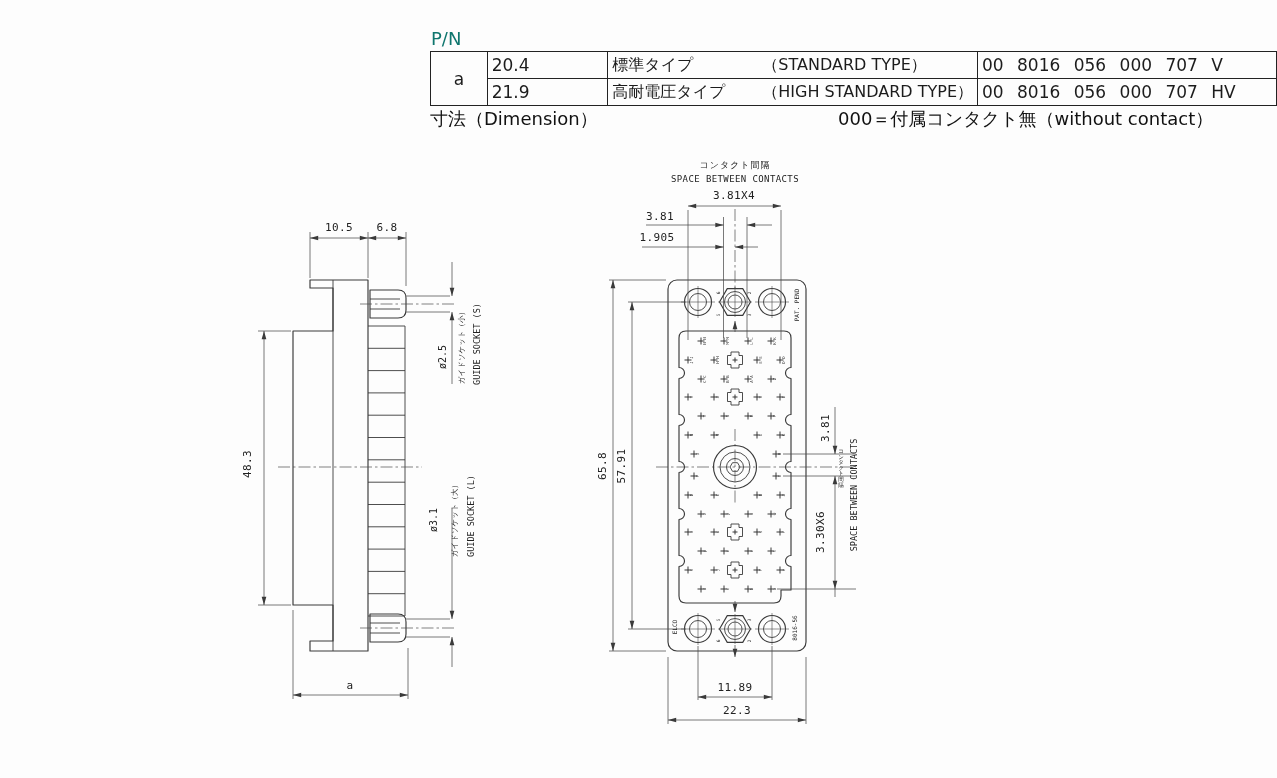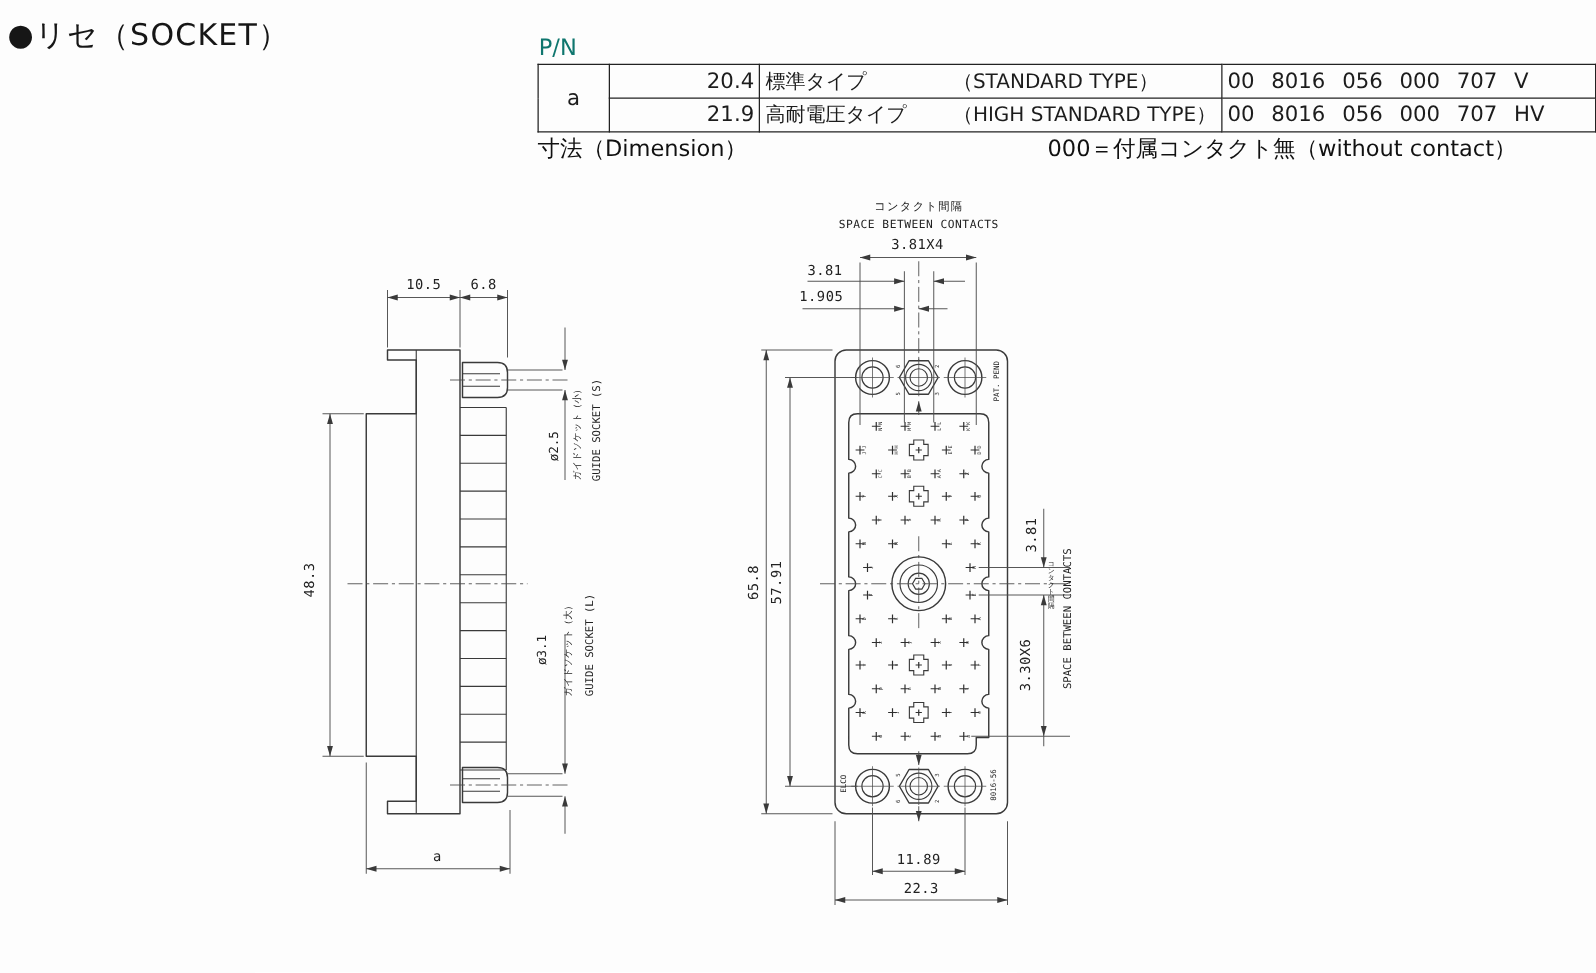--- a/index.html
+++ b/index.html
@@ -3,21 +3,21 @@
 <meta charset="utf-8">
 <style>
   html,body{margin:0;padding:0;background:#ffffff;}
   .page{position:relative;width:1277px;height:778px;background:#fdfdfd;overflow:hidden;
         font-family:"DejaVu Sans",sans-serif;color:#1c1c1c;}
   .title{position:absolute;left:6px;top:12px;font-size:24px;letter-spacing:1px;color:#161616;}
   .pn-label{position:absolute;left:431px;top:28px;font-size:18px;color:#0f766e;}
   table.pn{position:absolute;left:430px;top:51px;border-collapse:collapse;table-layout:fixed;}
   table.pn td{border:1.4px solid #222;height:26px;font-size:17px;padding:0 4px;white-space:nowrap;overflow:hidden;}
   td.c-a{width:58px;text-align:center;vertical-align:middle;}
-  td.c-dim{width:132px;text-align:right;}
+  td.c-dim{width:132px;text-align:left;}
   td.c-type{width:340px;}
   td.c-type .jp{display:inline-block;width:150px;font-size:16px;}
   td.c-type .en{font-size:16px;margin-top:40px;}
   td.c-pn{width:300px;word-spacing:8px;font-size:17px;padding-left:6px;}
   .underline-row{position:absolute;top:107px;left:0;width:1277px;font-size:18px;color:#111;}
   .dim-label{position:absolute;left:430px;top:0;}
   .note{position:absolute;left:838px;top:0;}
   svg.dwg{position:absolute;left:0;top:0;}
   .ol{stroke:#3a3a3a;stroke-width:1.15;fill:none;stroke-linejoin:round;}
   .ol2{stroke:#3a3a3a;stroke-width:0.9;fill:none;}
@@ -35,21 +35,20 @@
   .corner{font-family:"DejaVu Sans Mono",monospace;font-size:6px;}
   .ctl{font-family:"DejaVu Sans Mono",monospace;font-size:4px;fill:#333;}
   .hd{font-family:"DejaVu Sans Mono",monospace;font-size:4.5px;fill:#333;}
   .vjp{font-family:"DejaVu Sans",sans-serif;font-size:5.5px;}
 </style>
 </head>
 <body>
 
 <div class="page">
 
-  <div class="title">●リセ（SOCKET）</div>
   <div class="pn-label">P/N</div>
 
   <table class="pn">
     <tbody>
         <tr>
       <td class="c-a" rowspan="2">a</td>
       <td class="c-dim">20.4</td>
       <td class="c-type"><span class="jp">標準タイプ</span><span class="en">（STANDARD TYPE）</span></td>
       <td class="c-pn">00 8016 056 000 707 V</td>
     </tr>

